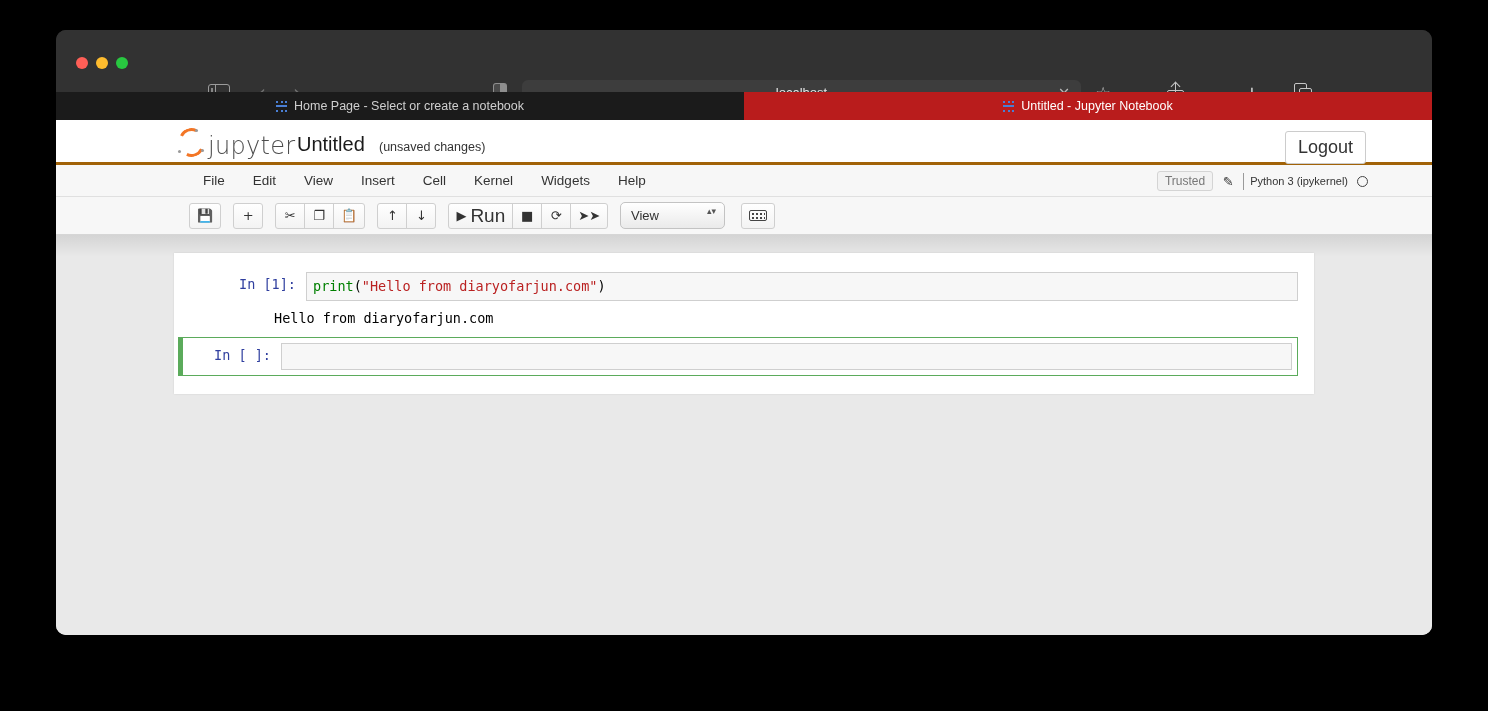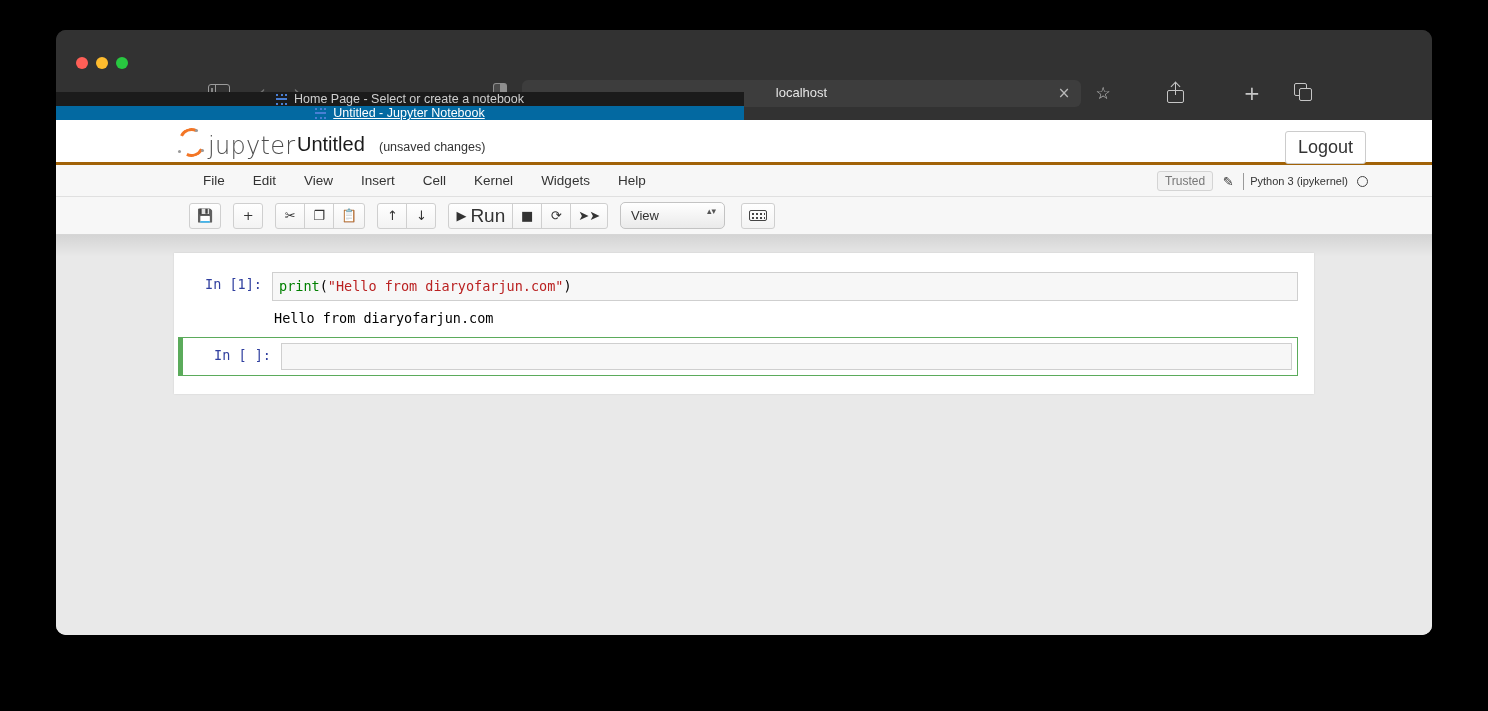--- a/index.html
+++ b/index.html
@@ -127,30 +127,30 @@
   }
   .tabs-glyph .r1, .tabs-glyph .r2 {
     position: absolute;
     width: 13px; height: 13px;
     border: 1.4px solid #c6c6c6; border-radius: 2px;
   }
   .tabs-glyph .r1 { left: 0; top: 0; }
   .tabs-glyph .r2 { left: 5px; top: 5px; background: #323232; }
 
   
-  .tabstrip { position: relative; height: 28px; display: flex; flex-direction: column; }
+  .tabstrip { position: relative; height: 28px; display: flex; }
   .tab {
     position: relative;
     height: 28px;
     display: flex; align-items: center; justify-content: center;
     gap: 7px;
     font-size: 12.5px;
   }
   .tab.inactive { width: 688px; background: #1b1b1b; color: #cfcfcf; }
-  .tab.active   { width: 688px; background: #0369a1; color: #ffffff; text-decoration: underline; }
+  .tab.active   { width: 688px; background: #b91c1c; color: #ffffff; }
   .tab .favicon { width: 11px; height: 11px; position: relative; flex: none; }
   .tab .favicon i {
     position: absolute; background: #4a7fd4; display: block;
   }
   .tab .favicon i:nth-child(1) { left: 0;   top: 0;    width: 2px; height: 2px; }
   .tab .favicon i:nth-child(2) { left: 4.5px; top: 0;  width: 2px; height: 2px; }
   .tab .favicon i:nth-child(3) { left: 9px; top: 0;    width: 2px; height: 2px; }
   .tab .favicon i:nth-child(4) { left: 0;   top: 4.5px; width: 11px; height: 2px; }
   .tab .favicon i:nth-child(5) { left: 0;   top: 9px;  width: 2px; height: 2px; }
   .tab .favicon i:nth-child(6) { left: 4.5px; top: 9px; width: 2px; height: 2px; }
@@ -322,20 +322,21 @@
     width: 1140px;
     background: #ffffff;
     padding: 14px 0 18px 0;
     box-shadow: 0 0 2px rgba(0,0,0,.10);
   }
 
   .cell {
     position: relative;
     display: flex; align-items: flex-start;
     padding: 5px 16px 5px 16px;
+    margin-left: 34px;
   }
   .cell.selected {
     border: 1px solid #5bab5b;
     border-left: 5px solid #5bab5b;
     padding-left: 12px;
     margin: 3px 16px 0 4px;
     padding-right: 0;
   }
   .prompt {
     flex: none;

